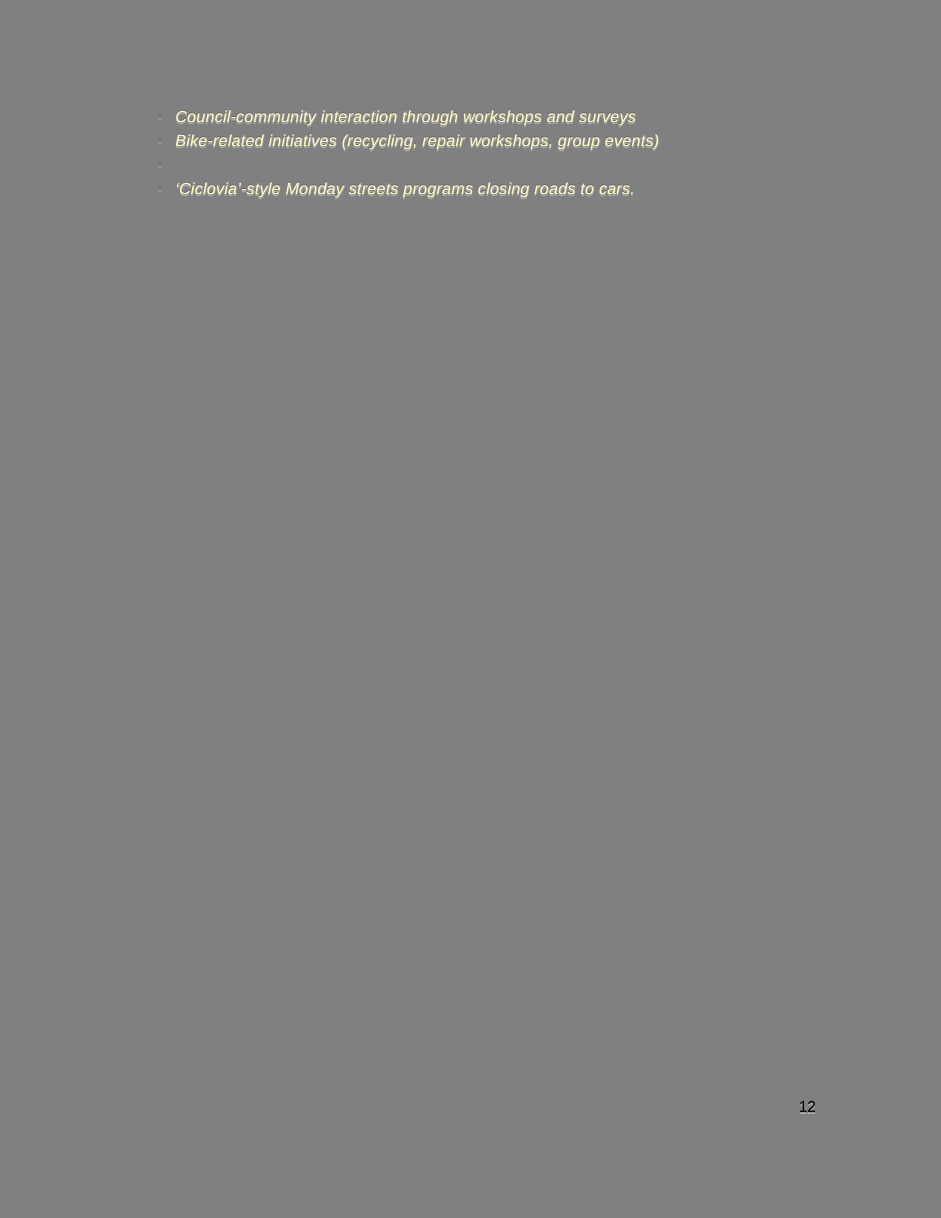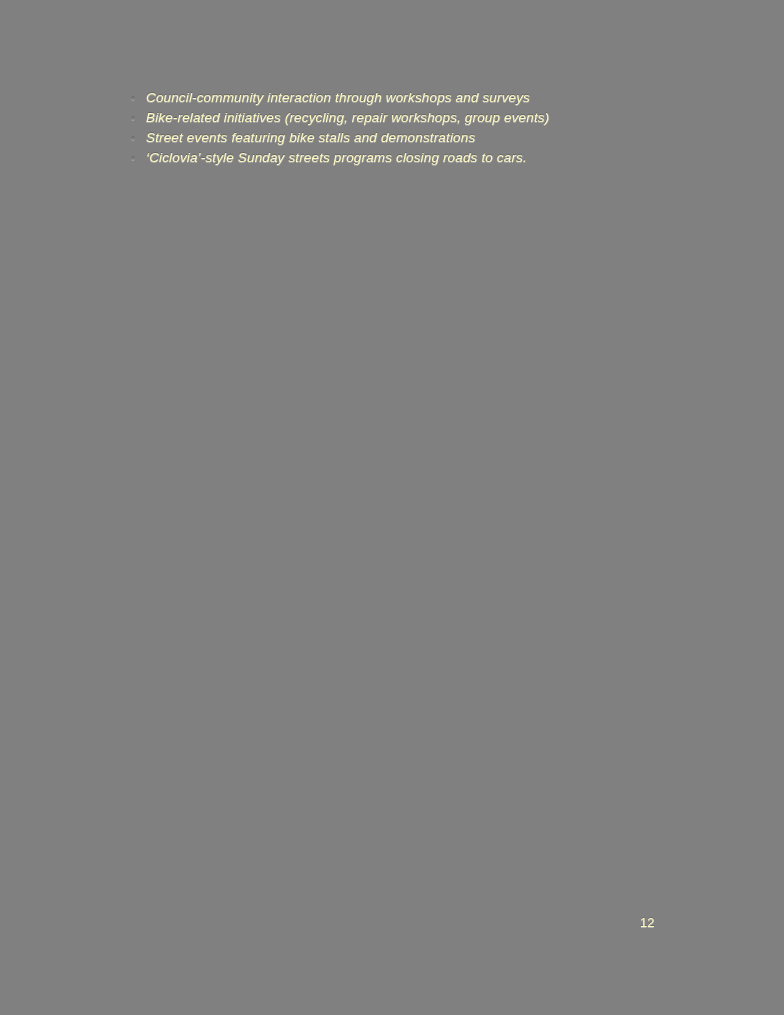--- a/index.html
+++ b/index.html
@@ -59,25 +59,25 @@
     text-shadow:
       0 1px 0 rgba(255,255,255,0.32),
       0 -1px 0 rgba(0,0,0,0.22),
       1px 0 0 rgba(255,255,255,0.12);
   }
   .page-number {
     position: absolute;
     left: 640px;
     top: 913px;
     width: 40px;
-    text-align: left;
+    text-align: right;
     font-family: "Liberation Sans", sans-serif;
     font-size: 13px;
     line-height: 20px;
-    color: #fef9c3;
+    color: #000000;
     text-shadow:
       0 1px 0 rgba(255,255,255,0.35),
       0 -1px 0 rgba(0,0,0,0.18);
   }
 </style>
 </head>
 <body>
 
 <div class="page">
   <div class="content">
@@ -89,26 +89,25 @@
         <span class="bullet-text">Council-community interaction through workshops and surveys</span>
       </li>
 
       <li class="bullet-item">
         <span class="bullet-marker">•</span>
         <span class="bullet-text">Bike-related initiatives (recycling, repair workshops, group events)</span>
       </li>
 
       <li class="bullet-item">
         <span class="bullet-marker">•</span>
-        <span class="bullet-text">Street events featuring bike stalls and demonstrations</span>
       </li>
 
       <li class="bullet-item">
         <span class="bullet-marker">•</span>
-        <span class="bullet-text">‘Ciclovia’-style Sunday streets programs closing roads to cars.</span>
+        <span class="bullet-text">‘Ciclovia’-style Monday streets programs closing roads to cars.</span>
       </li>
 
     </ul>
 
     <div class="page-number">12</div>
 
   </div>
 </div>
 
 </body></html>

